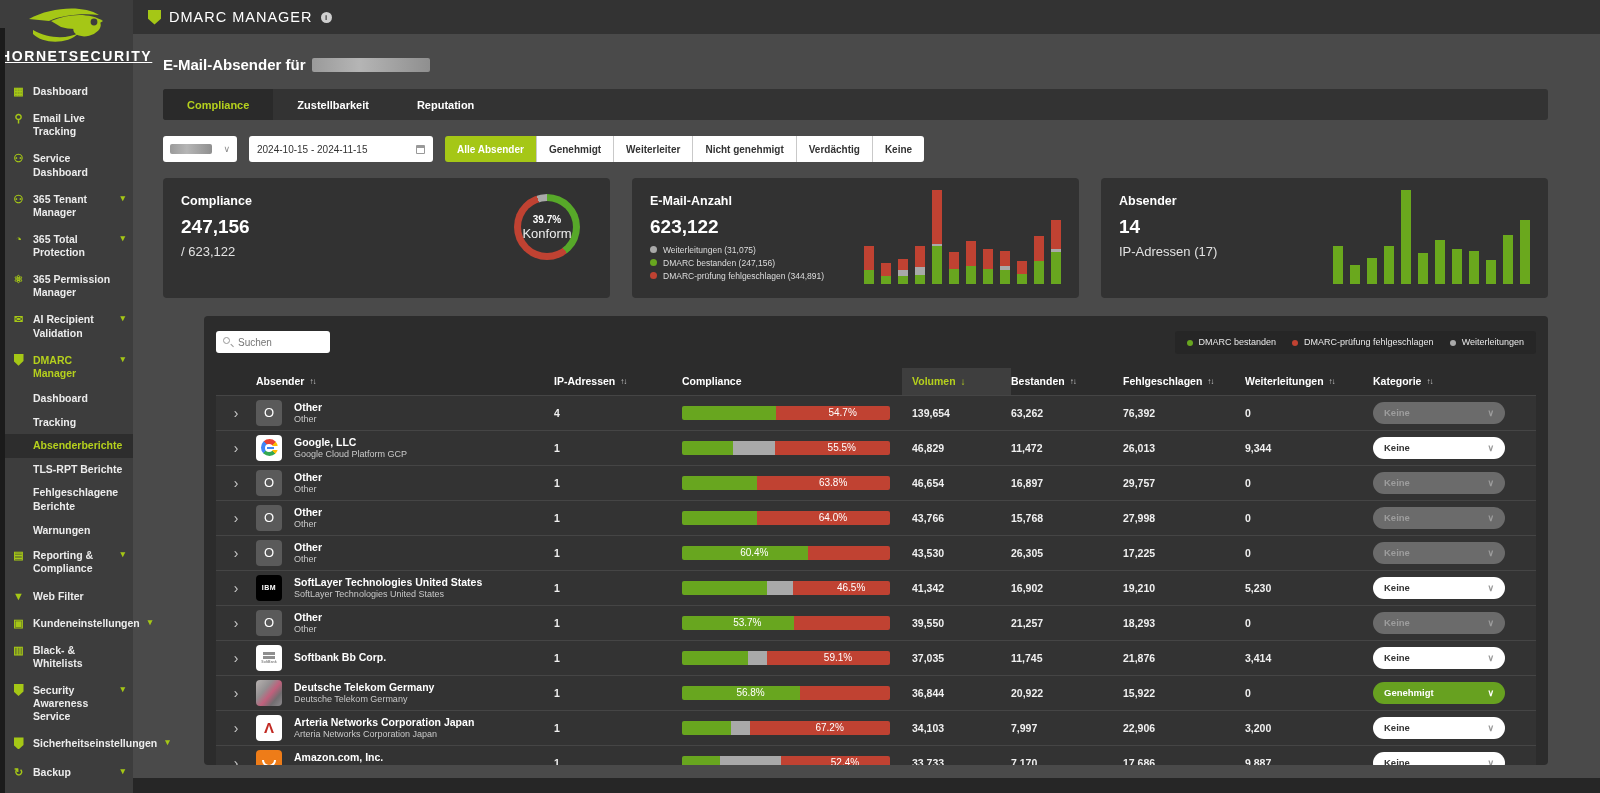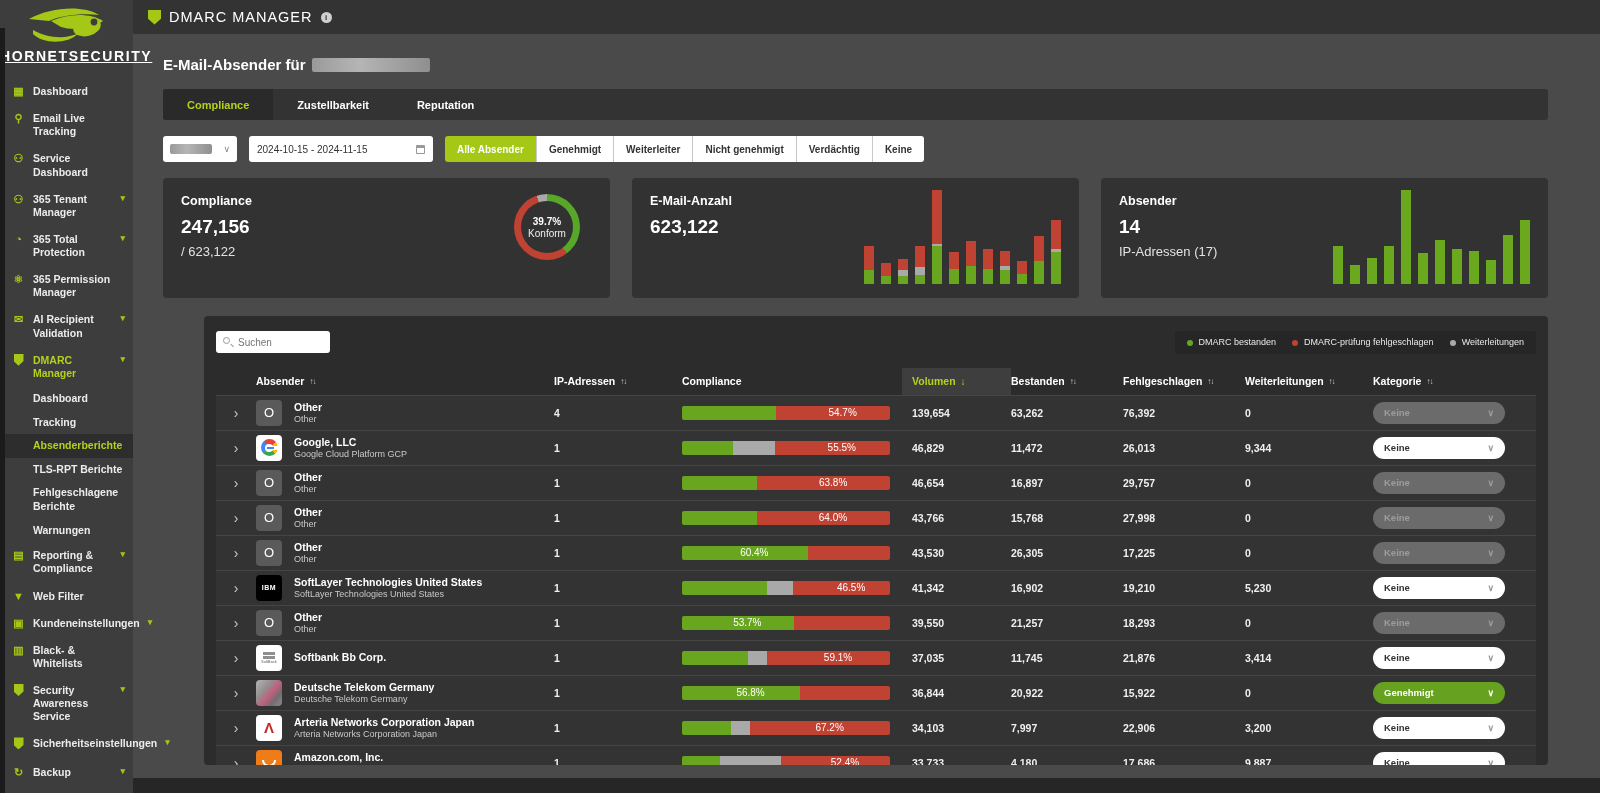--- a/index.html
+++ b/index.html
@@ -64,21 +64,21 @@
   .cards { margin-top:16px; display:flex; gap:22px; }
   .card { background:#323232; border-radius:4px; height:120px; flex:1; padding:16px 18px; position:relative; }
   .card-title { color:#fff; font-size:12.5px; font-weight:bold; }
   .card-value { color:#fff; font-size:19px; font-weight:bold; margin-top:8px; }
   .card-sub { color:#e2e2e2; font-size:13px; margin-top:6px; }
 
   .donut { position:absolute; right:30px; top:16px; width:66px; height:66px; border-radius:50%; }
   .donut-hole { position:absolute; inset:7px; border-radius:50%; background:#323232;
     display:flex; flex-direction:column; align-items:center; justify-content:center; }
   .donut-pct { color:#fff; font-size:10px; font-weight:bold; }
-  .donut-lbl { color:#eee; font-size:10px; margin-top:1px; }
+  .donut-lbl { color:#eee; font-size:13px; margin-top:1px; }
 
   .legend { margin-top:7px; }
   .legend-item { display:flex; align-items:flex-start; gap:6px; font-size:8.5px; color:#ddd; margin-top:3px; line-height:1.2; max-width:210px; }
   .dot { width:7px; height:7px; border-radius:50%; flex:0 0 7px; margin-top:0.5px; }
 
   .mini-chart { position:absolute; right:18px; bottom:14px; display:flex; align-items:flex-end; gap:7px; height:94px; }
   .mini-bar { width:10px; display:flex; flex-direction:column; justify-content:flex-end; }
   .seg { width:100%; }
 
   
@@ -291,20 +291,34 @@
             <div class="donut-hole">
               <span class="donut-pct">39.7%</span>
               <span class="donut-lbl">Konform</span>
             </div>
           </div>
         </div>
 
         <div class="card">
           <div class="card-title">E-Mail-Anzahl</div>
           <div class="card-value">623,122</div>
+          <div class="legend" id="email-legend">
+              <div class="legend-item">
+                <span class="dot" style="background: rgb(169, 169, 169);"></span>
+                <span>Weiterleitungen (31,075)</span>
+              </div>
+              <div class="legend-item">
+                <span class="dot" style="background: rgb(104, 166, 31);"></span>
+                <span>DMARC bestanden (247,156)</span>
+              </div>
+              <div class="legend-item">
+                <span class="dot" style="background: rgb(192, 66, 50);"></span>
+                <span>DMARC-prüfung fehlgeschlagen (344,891)</span>
+              </div>
+            </div>
           <div class="mini-chart" id="email-chart">
               <div class="mini-bar">
                 <div class="seg" style="height: 23.5px; background: rgb(192, 66, 50);"></div>
                 <div class="seg" style="height: 14.1px; background: rgb(104, 166, 31);"></div>
               </div>
               <div class="mini-bar">
                 <div class="seg" style="height: 12.22px; background: rgb(192, 66, 50);"></div>
                 <div class="seg" style="height: 8.46px; background: rgb(104, 166, 31);"></div>
               </div>
               <div class="mini-bar">
@@ -774,21 +788,21 @@
               <div>
                 <div class="cbar">
                   <div class="g" style="width: 18.3%;"></div>
                   <div class="gr" style="width: 29.3%;"></div>
                   <div class="r" style="width: 52.4%;">
                     <span>52.4%</span>
                   </div>
                 </div>
               </div>
               <div class="num">33,733</div>
-              <div class="num">4,180</div>
+              <div class="num">7,170</div>
               <div class="num">17,686</div>
               <div class="num">9,887</div>
               <div>
                 <div class="pill enabled">
                   <span>Keine</span>
                   <span class="pch">∨</span>
                 </div>
               </div>
             </div>
           </div>

